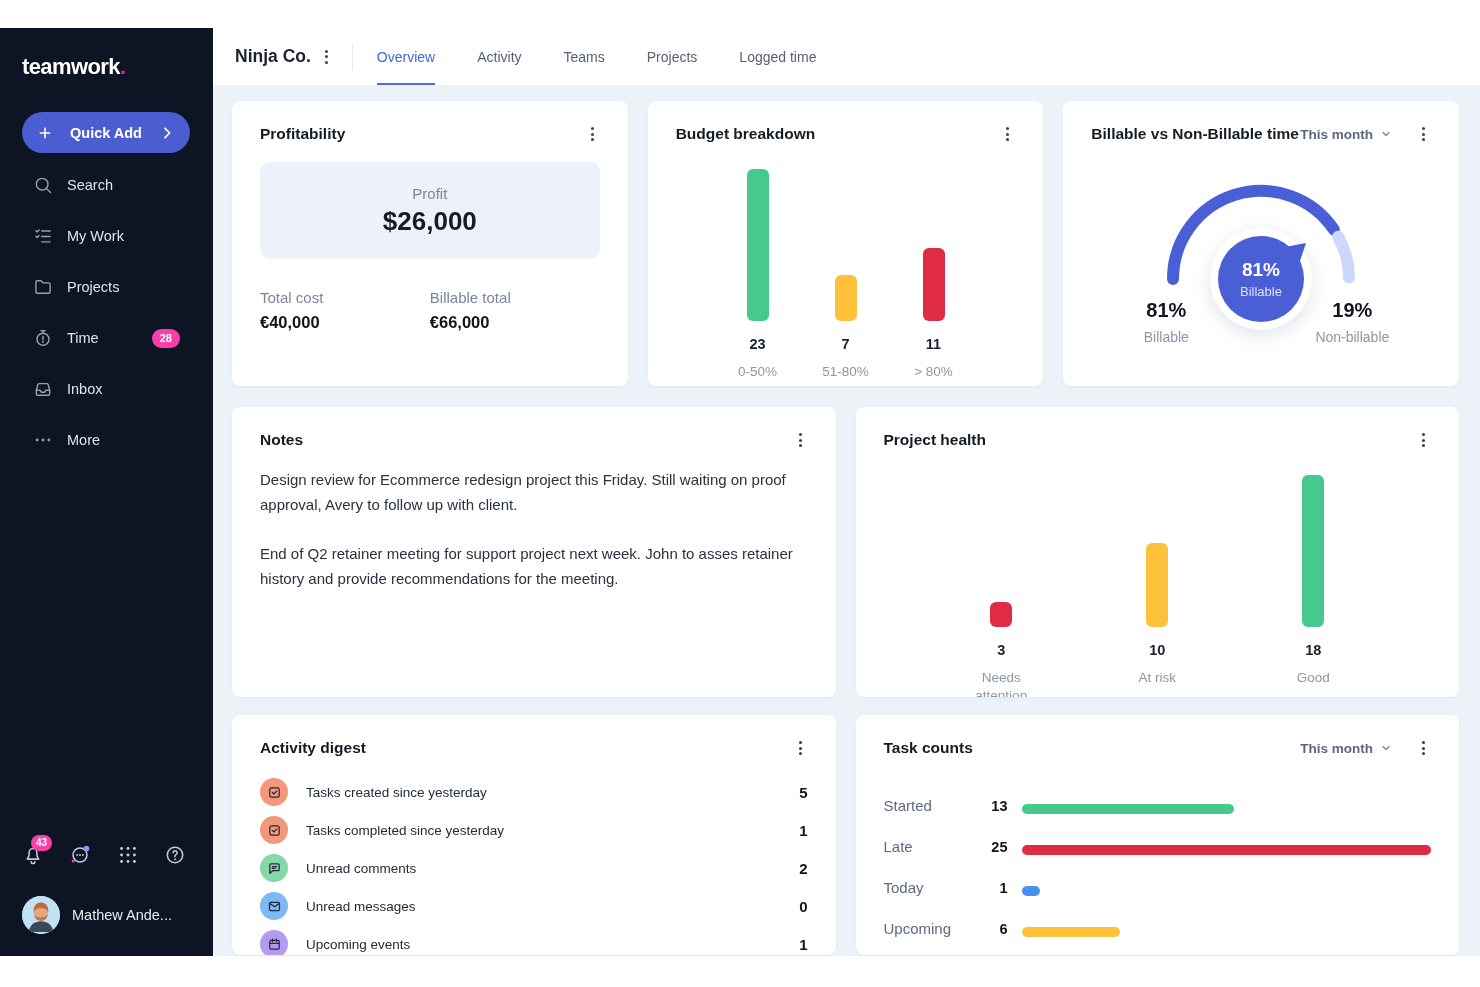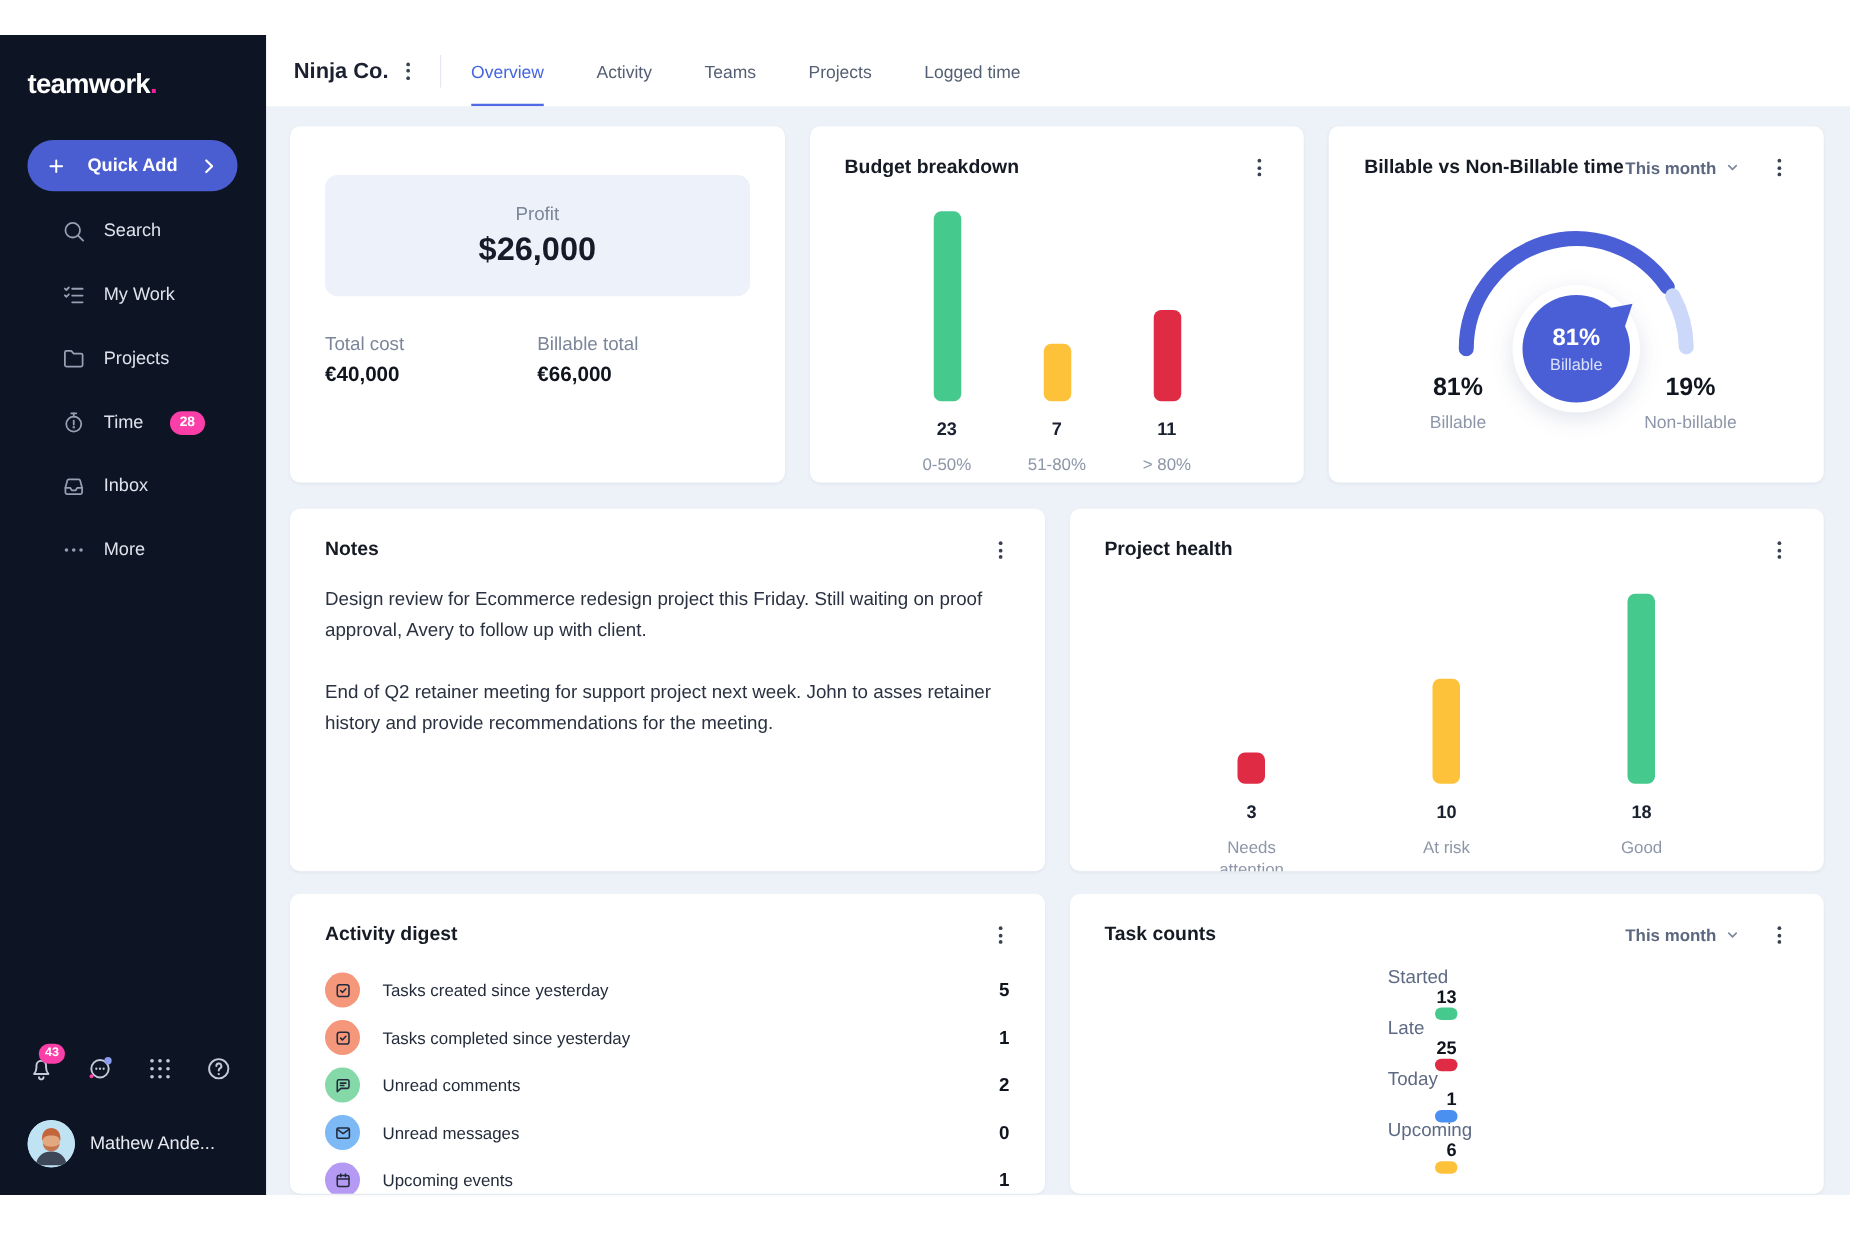--- a/index.html
+++ b/index.html
@@ -9,21 +9,21 @@
   .app { position:absolute; top:28px; left:0; width:1480px; height:928px; }
 
   
   .sidebar { position:absolute; left:0; top:0; bottom:0; width:213px; background:#0d1424; }
   .logo { margin:26px 0 0 22px; font-size:22px; font-weight:bold; color:#fff; letter-spacing:-0.6px; }
   .logo .dot { color:#f0219e; }
   .quick-add { margin:32px 0 0 22px; width:168px; height:41px; border:none; border-radius:21px;
     background:#4a5ed2; color:#fff; font-size:14.5px; font-weight:bold; font-family:inherit;
     display:flex; align-items:center; justify-content:space-between; padding:0 15px; cursor:pointer; }
   .quick-add .qa-ic { width:16px; height:16px; display:flex; }
-  .side-nav { margin-top:12px; padding:0 38px; }
+  .side-nav { margin-top:12px; padding:0 22px; }
   .side-item { height:40px; display:flex; align-items:center; gap:14px; padding:0 11px; margin-bottom:11px;
     border-radius:20px; font-size:14.5px; color:#dfe3ec; cursor:pointer; }
   .side-item.active { background:#242d43; color:#fff; font-weight:bold; }
   .side-item .icon { width:20px; height:20px; color:#97a0b3; display:flex; flex:0 0 auto; }
   .side-item.active .icon { color:#d3d8e4; }
   .side-badge { margin-left:auto; background:#fb3ea8; color:#fff; font-size:11px; font-weight:bold;
     border-radius:11px; padding:4px 8px; line-height:1; }
   .side-bottom { position:absolute; left:0; right:0; bottom:0; padding:0 22px 22px; }
   .side-icons { display:flex; align-items:flex-start; justify-content:space-between; width:164px; margin-bottom:30px; }
   .side-ic { position:relative; width:22px; height:22px; color:#c3c9d6; display:flex; cursor:pointer; }
@@ -98,21 +98,21 @@
   .digest { margin-top:14px; }
   .digest-row { display:flex; align-items:center; height:38px; }
   .digest-ic { width:28px; height:28px; border-radius:50%; display:flex; align-items:center; justify-content:center;
     color:#222a3c; margin-right:18px; flex:0 0 auto; }
   .digest-ic svg { width:15px; height:15px; }
   .digest-label { font-size:13.5px; color:#242b3a; flex:1; }
   .digest-value { font-size:15px; font-weight:bold; color:#10141d; }
 
   
   .tasks { margin-top:14px; }
-  .trow { display:flex; align-items:center; height:41px;flex-direction:column; }
+  .trow { display:flex; align-items:flex-end; height:41px; }
   .trow-label { width:94px; font-size:15px; color:#5e6a84; }
   .trow-num { width:30px; font-size:14.5px; font-weight:bold; color:#10141d; text-align:right; margin-right:14px; }
   .trow-track { flex:1; height:10px; display:flex; }
   .trow-bar { height:10px; border-radius:5px; }
 </style>
 </head>
 <body>
 
 <div class="app">
 
@@ -272,20 +272,28 @@
           <span class="tab">Projects</span>
           <span class="tab">Logged time</span>
         </nav>
     </header>
 
     <div class="content">
 
       <div class="row row1">
 
         <section class="card">
+          <div class="card-head">
+            <span class="card-title">Profitability</span>
+            <span class="kebab">
+                <i></i>
+                <i></i>
+                <i></i>
+              </span>
+          </div>
           <div class="profit-box">
             <div class="profit-label">Profit</div>
             <div class="profit-value">$26,000</div>
           </div>
           <div class="stats">
             <div class="stat">
               <div class="stat-label">Total cost</div>
               <div class="stat-value">€40,000</div>
             </div>
             <div class="stat">

